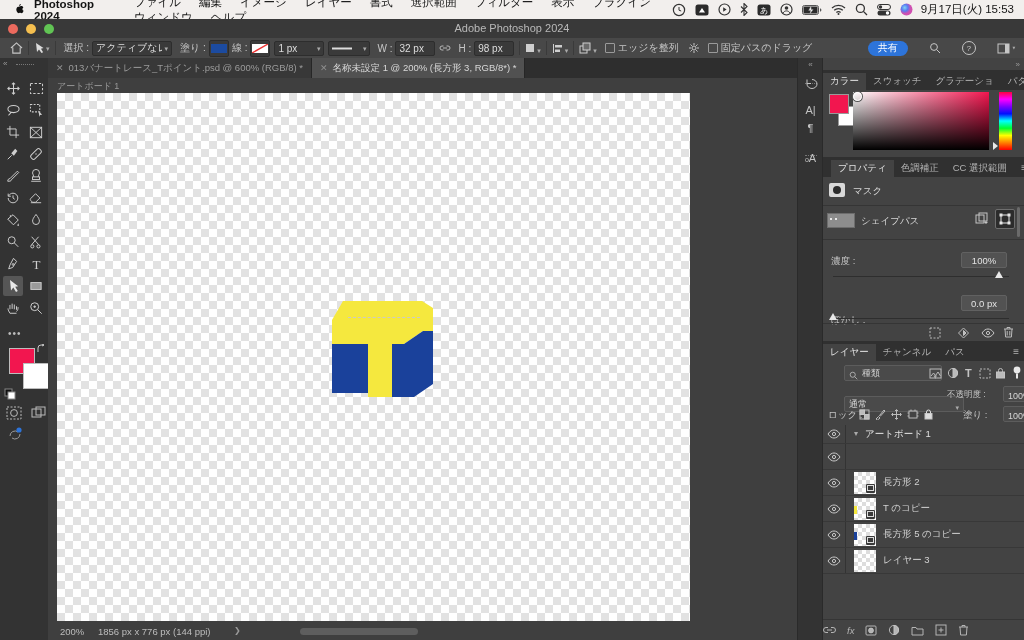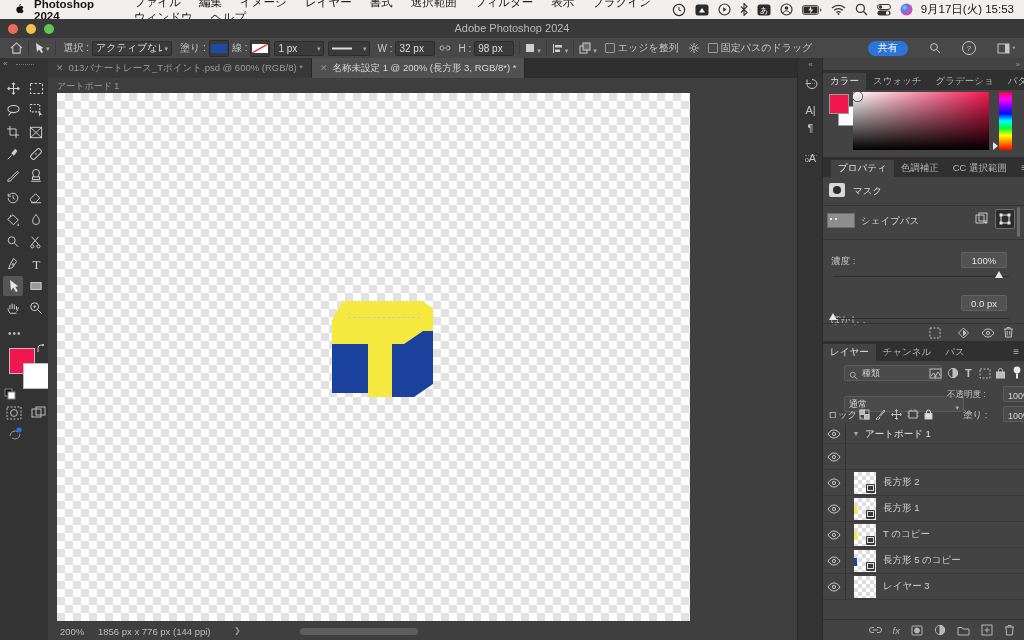--- a/index.html
+++ b/index.html
@@ -739,37 +739,20 @@
               <circle cx="7" cy="5" r="1.6"></circle>
             </svg>
           </span>
           <span class="content">
             <span class="lthumb">
               <span class="lmark" style="background:#f5e83e;"></span>
               <span class="lbadge">
                 <i></i>
               </span>
             </span>
-            <span class="lname">長方形 1</span>
-          </span>
-        </div>
-        <div class="lrow">
-          <span class="eyecell eye">
-            <svg width="14" height="10" viewBox="0 0 14 10">
-              <path d="M1 5c2-3 4-4 6-4s4 1 6 4c-2 3-4 4-6 4S3 8 1 5z"></path>
-              <circle cx="7" cy="5" r="1.6"></circle>
-            </svg>
-          </span>
-          <span class="content">
-            <span class="lthumb">
-              <span class="lmark" style="background:#f5e83e;"></span>
-              <span class="lbadge">
-                <i></i>
-              </span>
-            </span>
             <span class="lname">T のコピー</span>
           </span>
         </div>
         <div class="lrow">
           <span class="eyecell eye">
             <svg width="14" height="10" viewBox="0 0 14 10">
               <path d="M1 5c2-3 4-4 6-4s4 1 6 4c-2 3-4 4-6 4S3 8 1 5z"></path>
               <circle cx="7" cy="5" r="1.6"></circle>
             </svg>
           </span>
@@ -791,21 +774,21 @@
             </svg>
           </span>
           <span class="content">
             <span class="lthumb"></span>
             <span class="lname">レイヤー 3</span>
           </span>
         </div>
       </div>
 
     <div class="divider" style="top:561px;"></div>
-    <div class="abs" style="left:0;top:562px;width:202px;height:20px;display:flex;align-items:center;justify-content:flex-end;gap:11px;padding-right:10px;box-sizing:border-box;">
+    <div class="abs" style="left:0;top:562px;width:202px;height:20px;display:flex;align-items:center;justify-content:flex-start;gap:11px;padding-right:17px;box-sizing:border-box;">
       <span class="picon">
         <svg width="13" height="8" viewBox="0 0 13 8">
             <path d="M5 6.5H3a2.5 2.5 0 010-5h2M8 1.5h2a2.5 2.5 0 010 5H8M4 4h5" stroke="#b5b5b5" fill="none"></path>
           </svg>
       </span>
       <span style="color:#b5b5b5;font-size:9.5px;font-style:italic;">fx</span>
       <span class="picon">
         <svg width="12" height="11" viewBox="0 0 12 11">
             <rect x="1" y="1" width="10" height="9" rx="1" stroke="#b5b5b5" fill="none"></rect>
             <circle cx="6" cy="5.5" r="2.4" fill="#b5b5b5"></circle>

